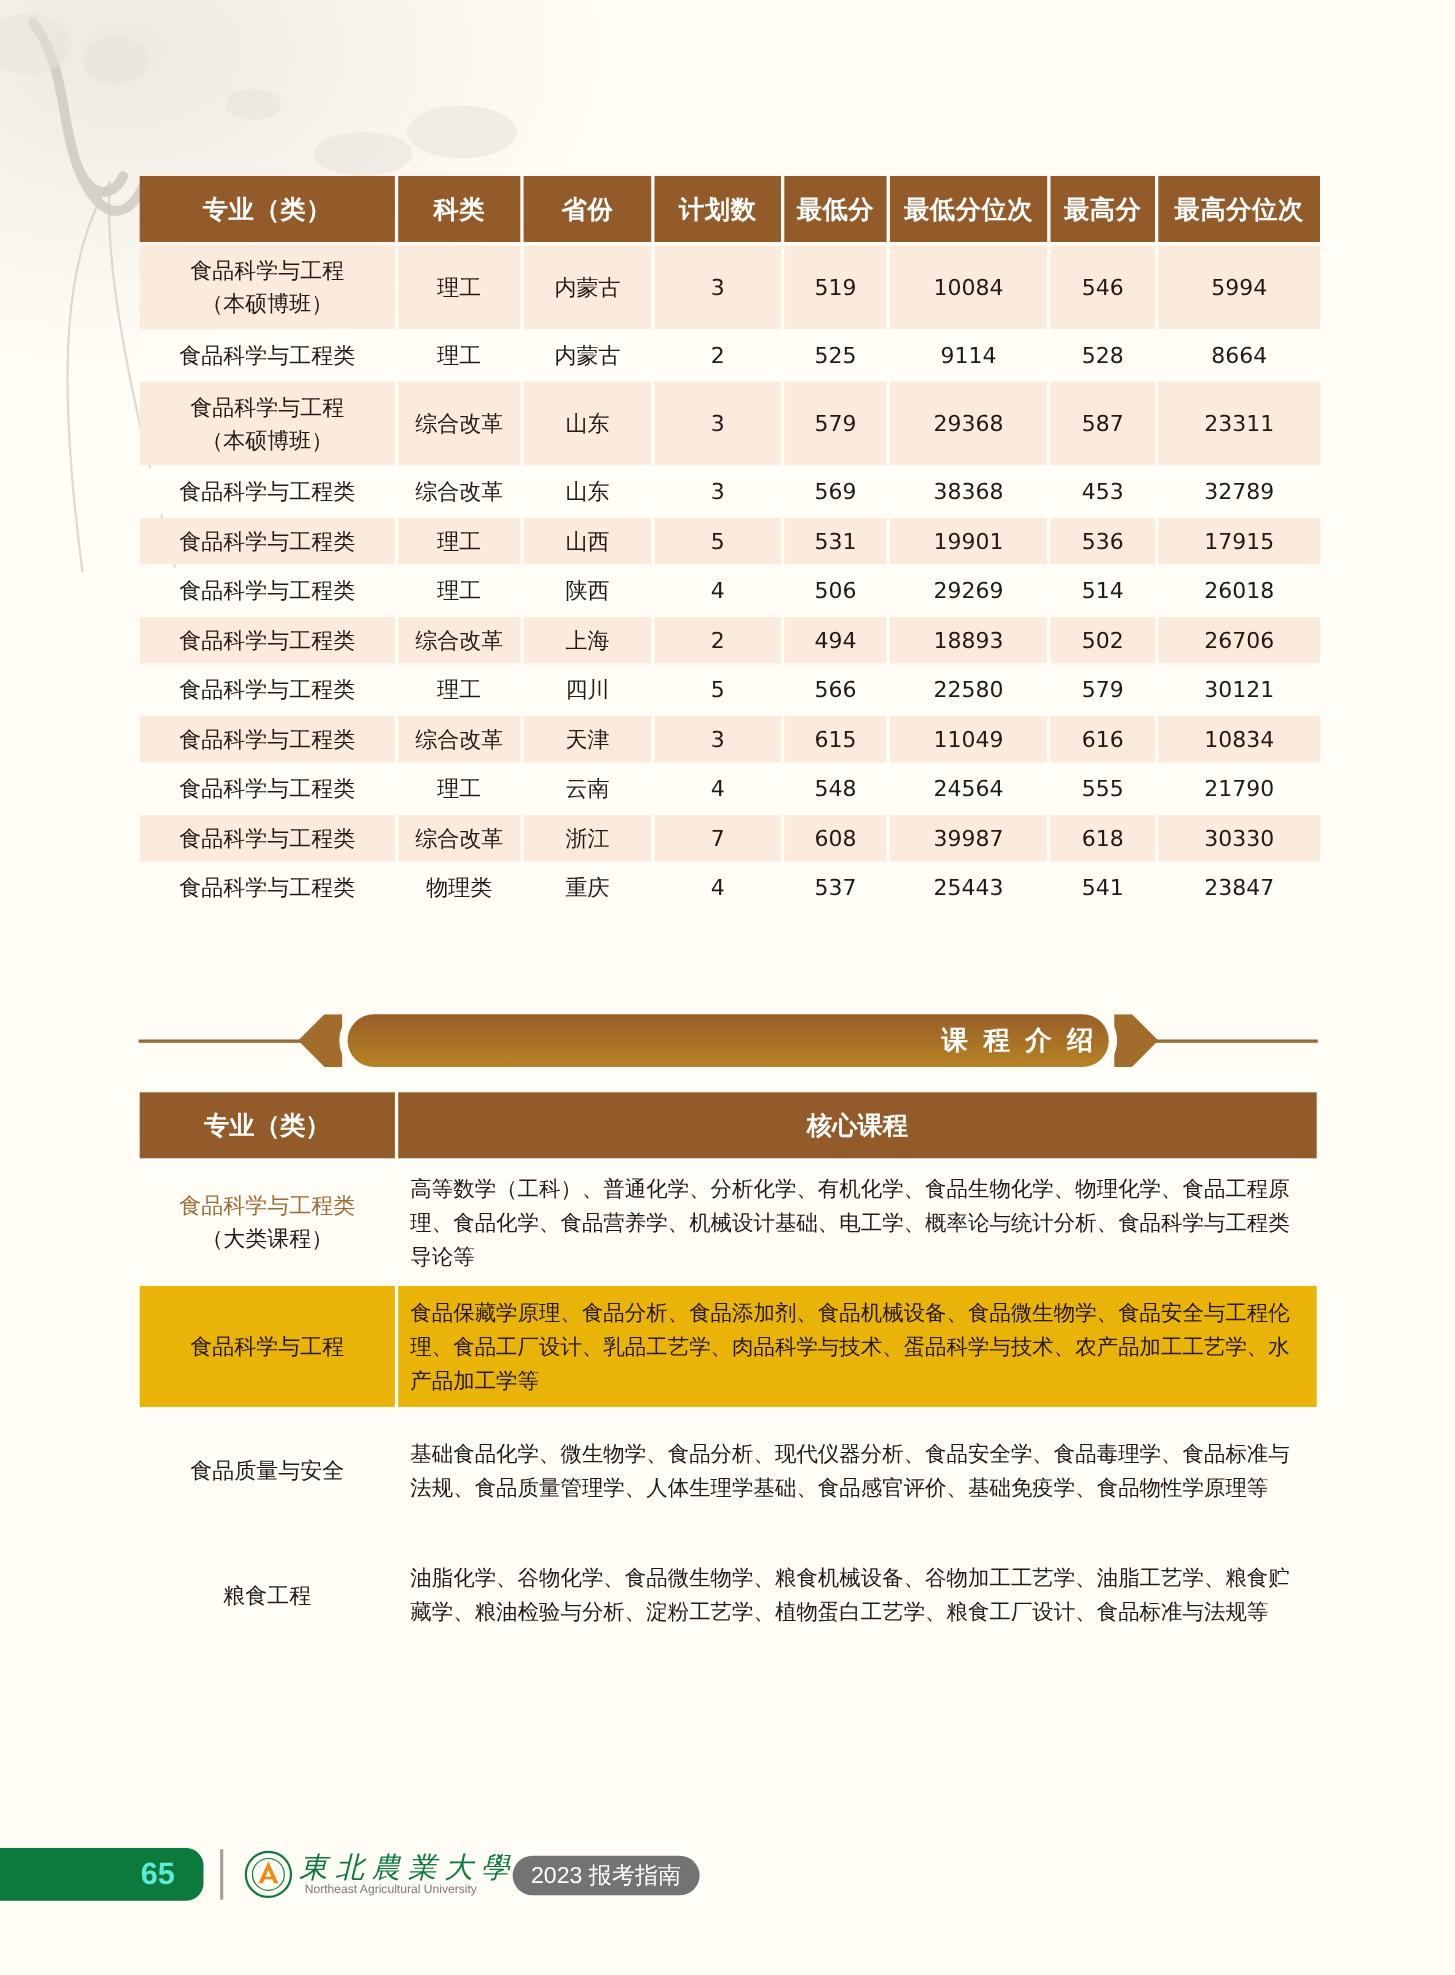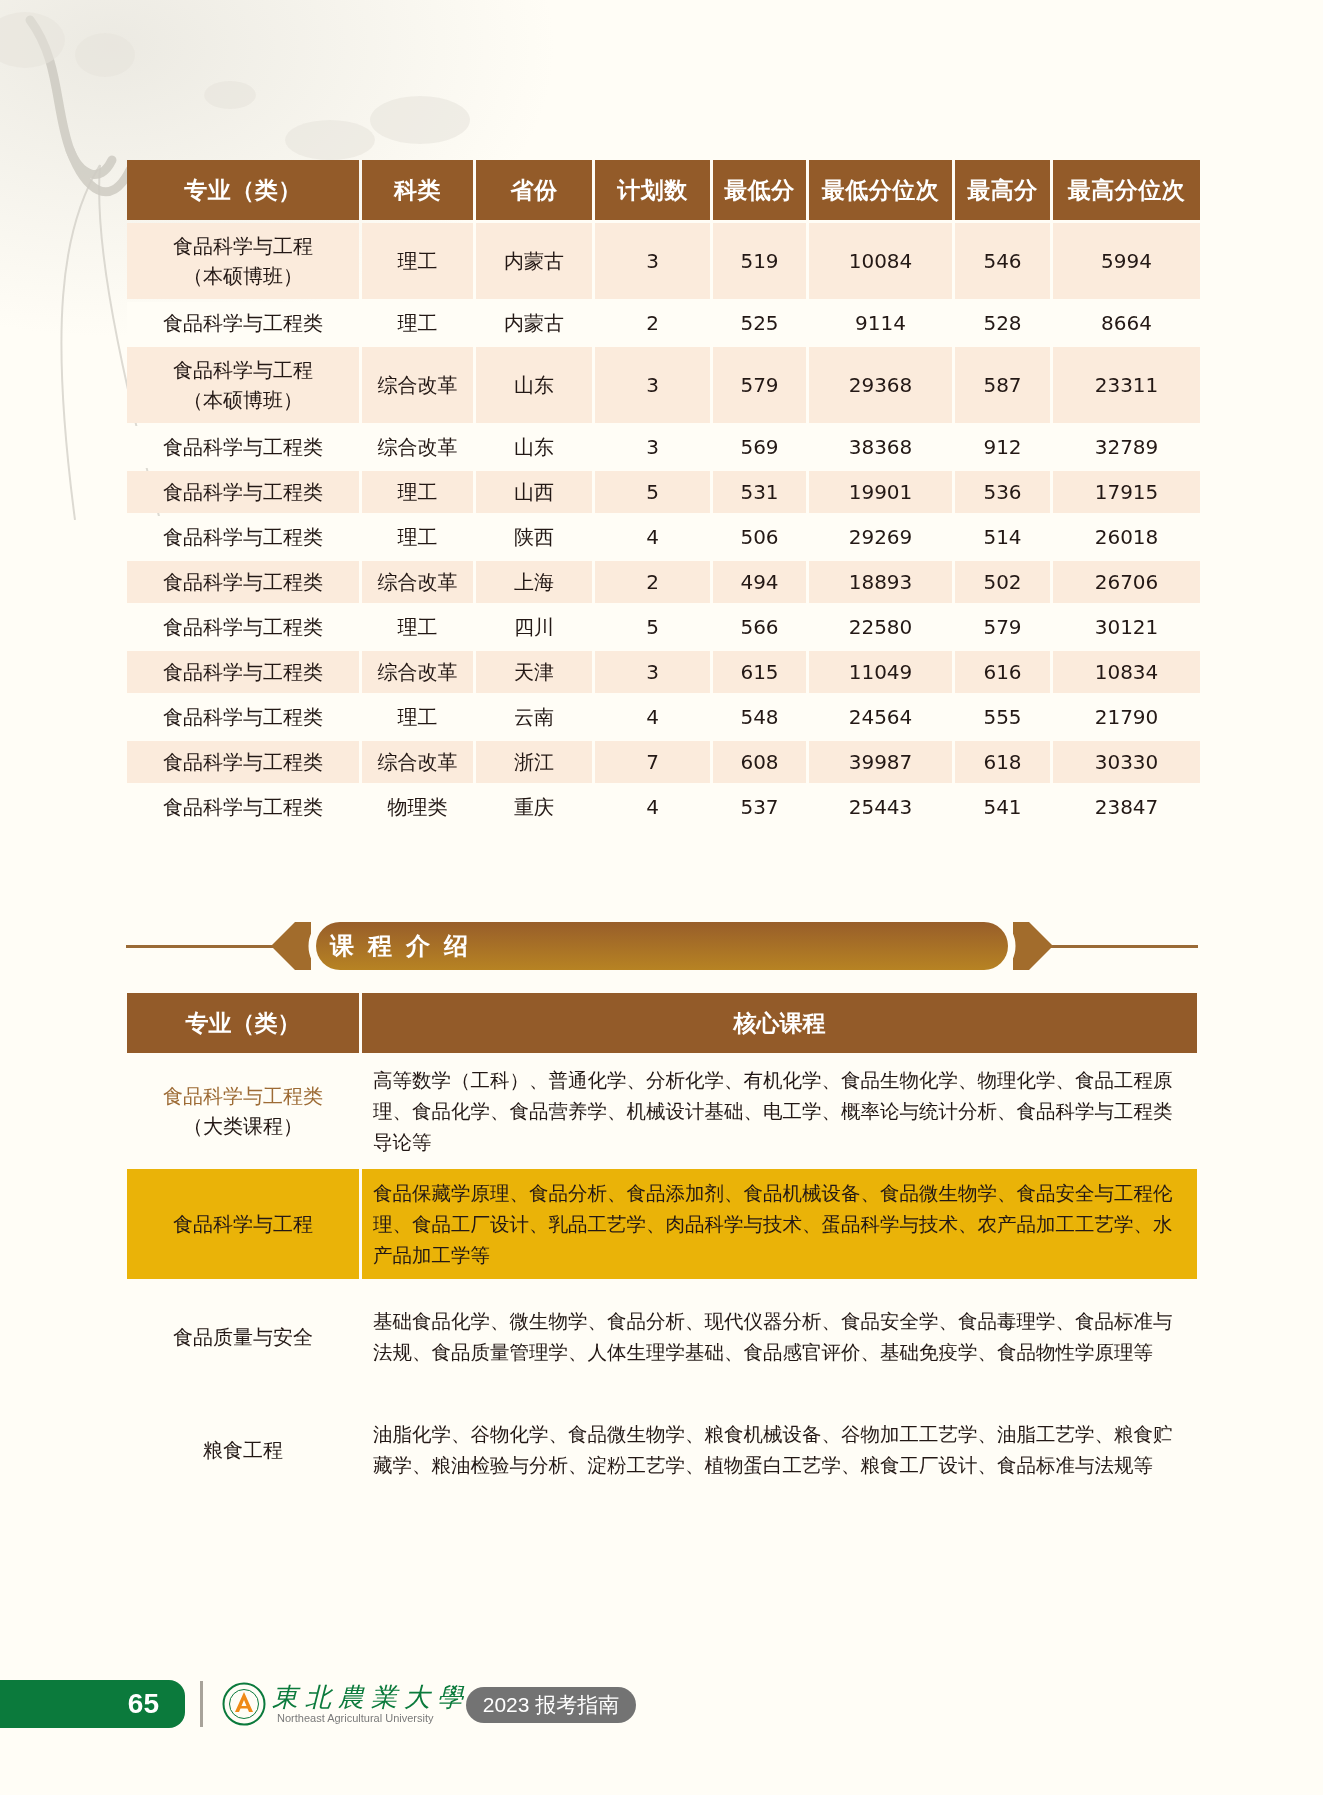--- a/index.html
+++ b/index.html
@@ -42,21 +42,21 @@
 
   
   .banner { position: absolute; left: 126px; top: 918px; width: 1072px; height: 56px; }
   .banner .line { position: absolute; top: 27px; height: 3px; background: #9a6a36; }
   .banner .line.l { left: 0; width: 150px; }
   .banner .line.r { right: 0; width: 150px; }
   .banner .pill {
     position: absolute; left: 190px; right: 190px; top: 4px; height: 48px;
     border-radius: 24px;
     background: linear-gradient(180deg, #985e2a 0%, #b78323 100%);
-    display: flex; align-items: center; justify-content: flex-start;
+    display: flex; align-items: center; justify-content: flex-end;
   }
   .banner .title {
     color: #fff; font-weight: bold; font-size: 24px; letter-spacing: 14px; padding-left: 14px;
   }
 
   
   .course-table {
     position: absolute; left: 124px; top: 990px; width: 1076px; table-layout: fixed;
   }
   .course-table th {
@@ -72,21 +72,21 @@
   }
   .course-table tr td { height: 110px; }
   .course-table tr.odd td { background: #eab308; }
   .course-table tr.even td { background: #fffdf6; }
 
   
   .footer { position: absolute; left: 0; top: 1680px; width: 1323px; height: 48px; }
   .page-tab {
     position: absolute; left: 0; top: 0; width: 185px; height: 48px;
     background: #0b7a3c; border-radius: 0 16px 16px 0;
-    color: #ffffff; font-weight: bold; font-size: 28px;
+    color: #5eead4; font-weight: bold; font-size: 28px;
     display: flex; align-items: center; justify-content: flex-end; padding-right: 26px;
     font-family: "Liberation Sans", sans-serif;
   }
   .divider { position: absolute; left: 200px; top: 1px; width: 3px; height: 46px; background: #a8a39a; }
   .logo { position: absolute; left: 222px; top: 2px; width: 44px; height: 44px; }
   .uni-cn {
     position: absolute; left: 272px; top: 0px; font-size: 26px; color: #0b7a3c;
     letter-spacing: 7px; font-family: "DejaVu Serif", serif; font-style: italic;
   }
   .uni-en {
@@ -184,21 +184,21 @@
       <td>587</td>
       <td>23311</td>
     </tr>
     <tr class="short even">
       <td>食品科学与工程类</td>
       <td>综合改革</td>
       <td>山东</td>
       <td>3</td>
       <td>569</td>
       <td>38368</td>
-      <td>912</td>
+      <td>453</td>
       <td>32789</td>
     </tr>
     <tr class="short odd">
       <td>食品科学与工程类</td>
       <td>理工</td>
       <td>山西</td>
       <td>5</td>
       <td>531</td>
       <td>19901</td>
       <td>536</td>

